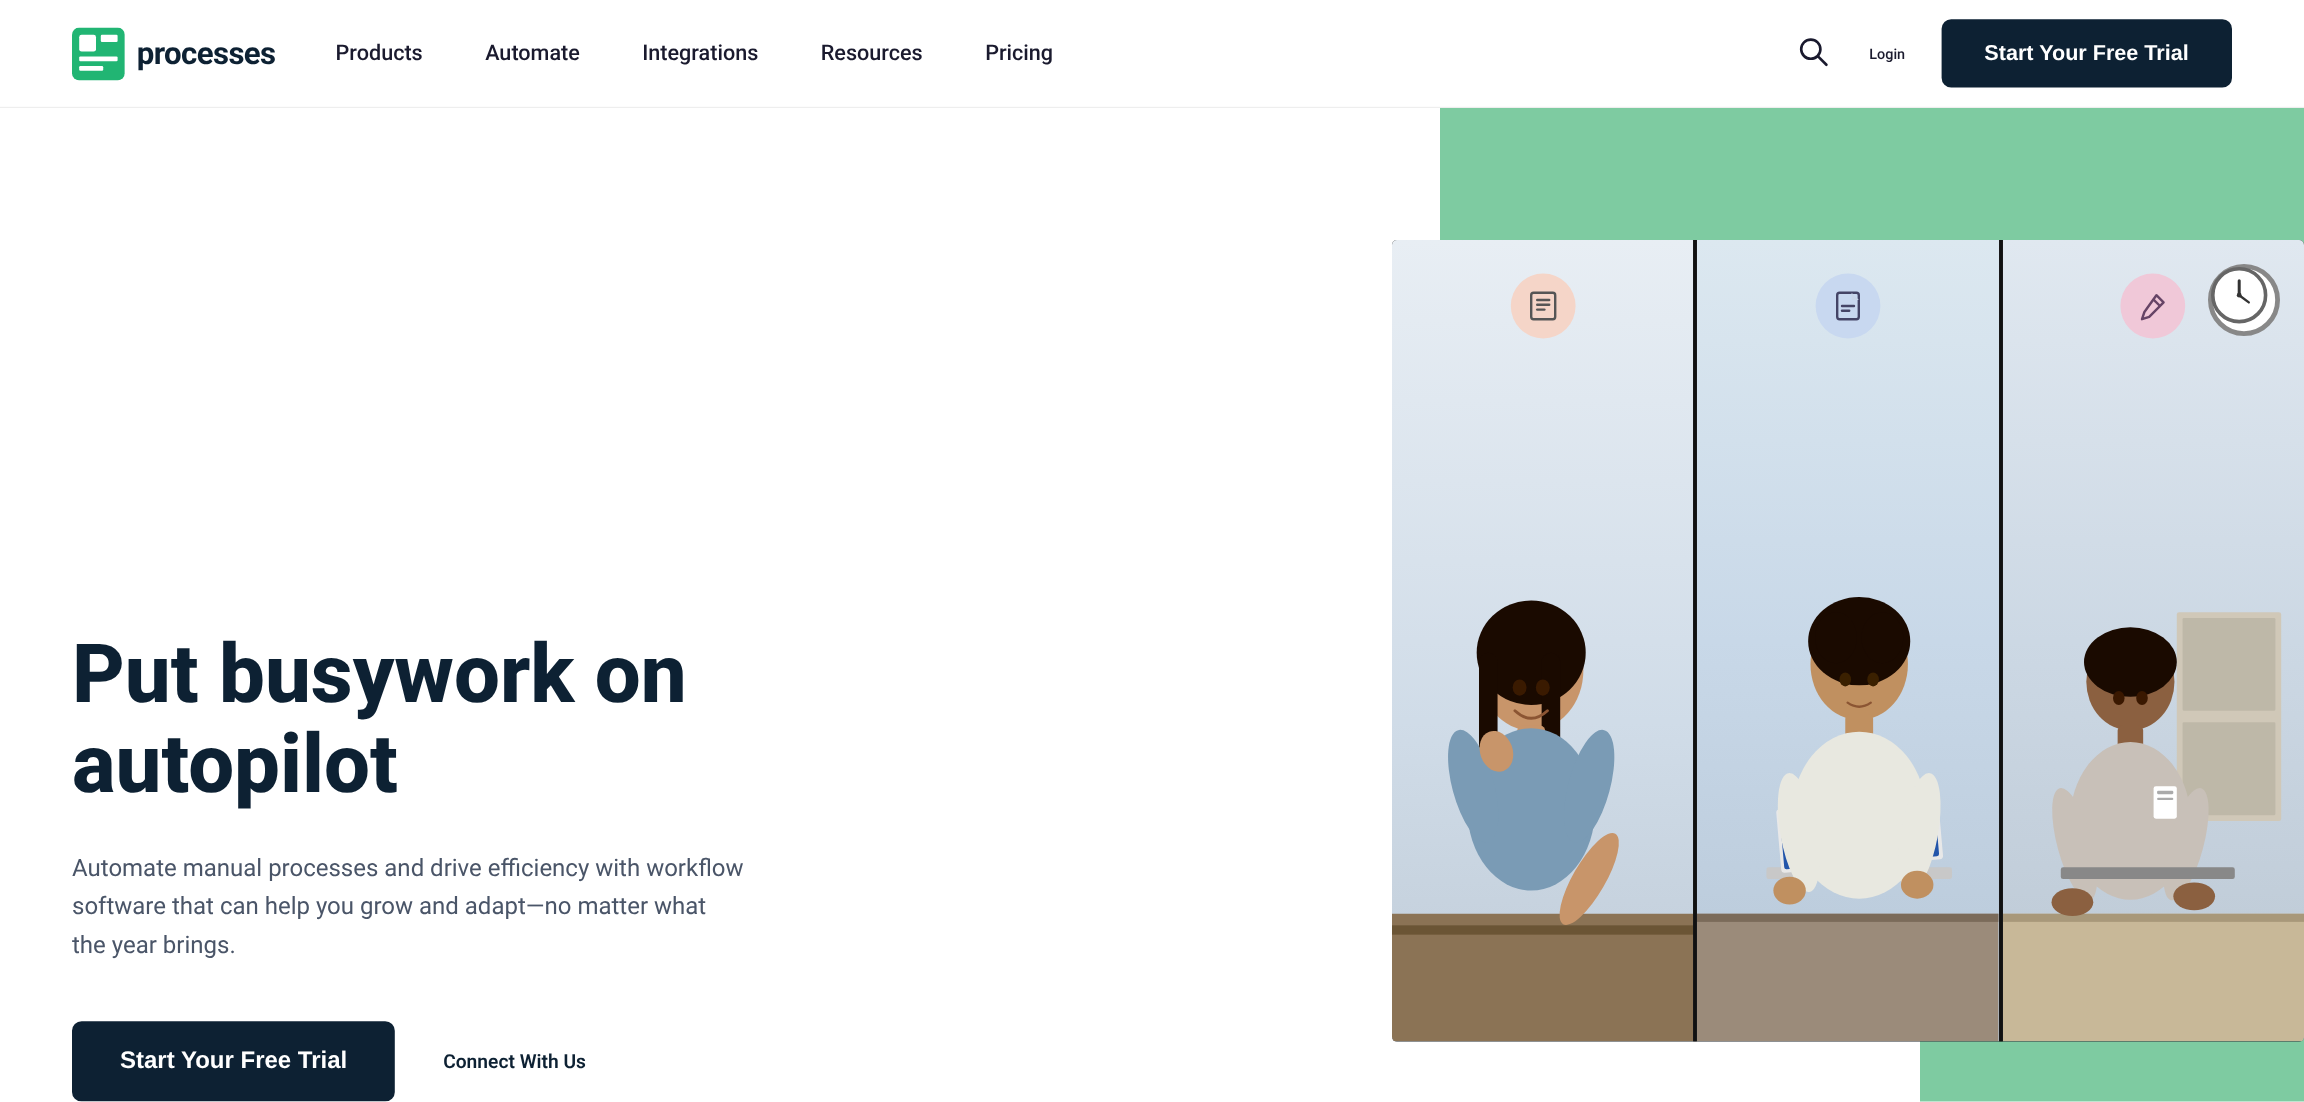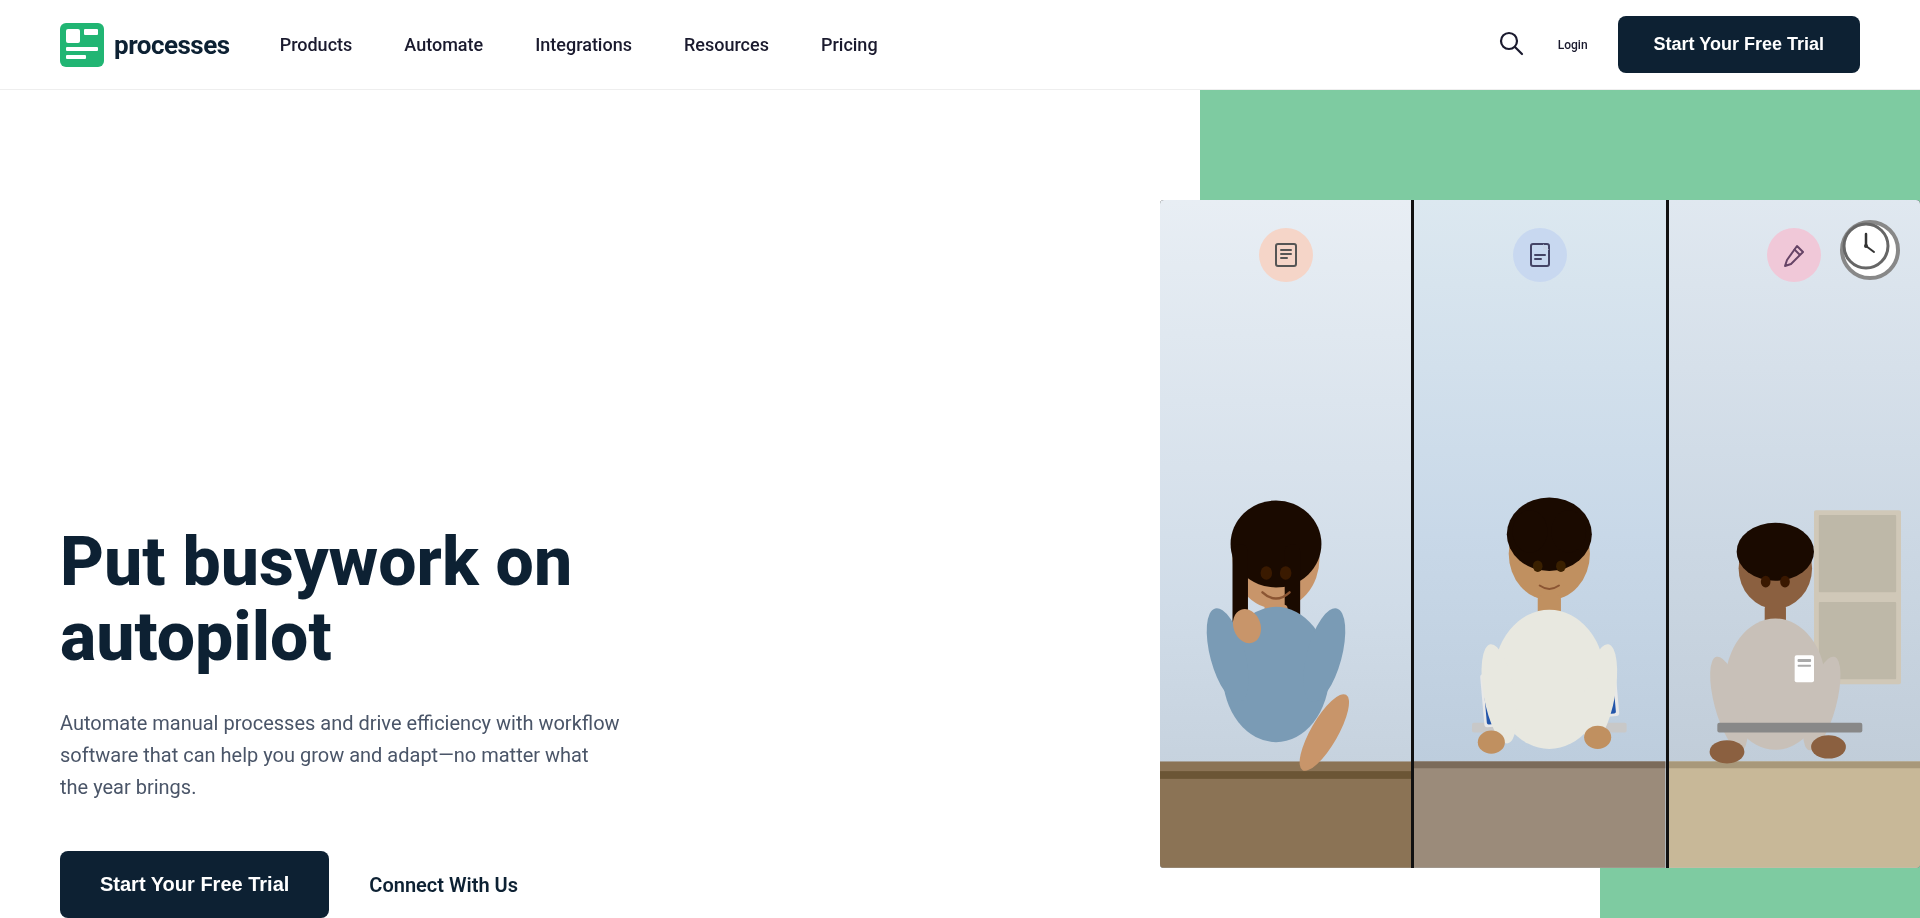--- a/index.html
+++ b/index.html
@@ -116,21 +116,21 @@
       color: #fff;
       border: none;
       border-radius: 8px;
       padding: 22px 40px;
       font-size: 20px;
       font-weight: 700;
       cursor: pointer;
       white-space: nowrap;
     }
     .connect-link {
-      font-size: 20px;
+      font-size: 16px;
       color: #0d2133;
       font-weight: 600;
       text-decoration: none;
       cursor: pointer;
     }
 
     
     .hero-visual {
       position: absolute;
       right: 0;

